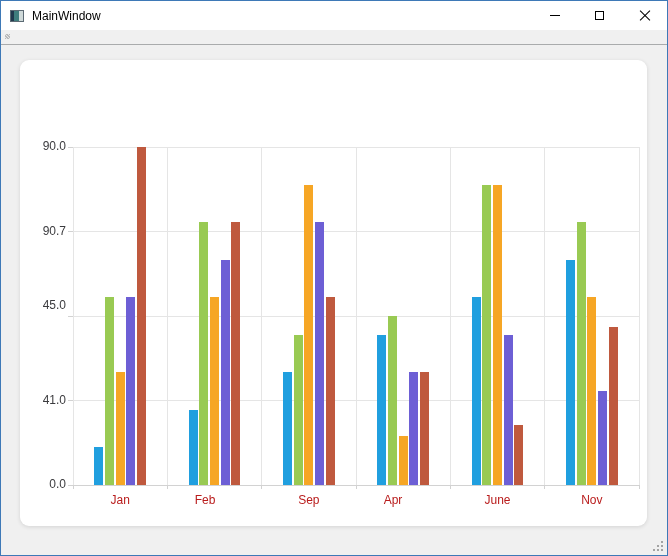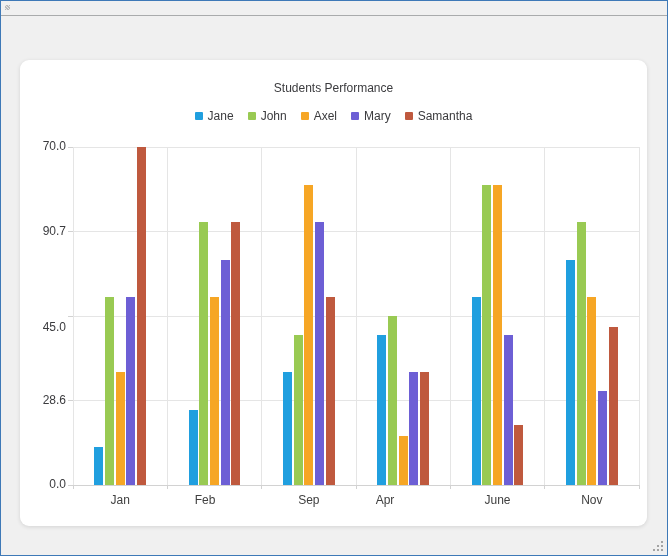--- a/index.html
+++ b/index.html
@@ -31,65 +31,57 @@
   .legend-item{display:flex;align-items:center;}
   .legend-marker{width:8px;height:8px;border-radius:1px;margin-right:5px;display:inline-block;}
   #plot{position:absolute;left:53px;top:87px;width:566px;height:338px;}
   .grid-h{position:absolute;left:0;width:566px;height:1px;background:#e5e5e5;}
   .grid-h.axis0{background:#d2d2d2;}
   .grid-v{position:absolute;top:0;width:1px;height:338px;background:#e5e5e5;}
   .tick-left{position:absolute;width:5px;height:1px;background:#d2d2d2;left:-5px;}
   .tick-bottom{position:absolute;width:1px;height:4px;background:#d2d2d2;top:338px;}
   .bar{position:absolute;width:9px;}
   .ylabel{position:absolute;left:0;width:46px;text-align:right;font-size:12px;color:#3b3b3e;}
-  .xlabel{position:absolute;width:50px;text-align:center;font-size:12px;color:#404040;top:433px;}
+  .xlabel{position:absolute;width:50px;text-align:center;font-size:12px;color:#b91c1c;top:433px;}
   
   .sizegrip{position:absolute;right:4px;bottom:4px;width:11px;height:11px;}
   .sizegrip::after{content:"";position:absolute;left:0;top:0;width:2px;height:2px;background:transparent;
     box-shadow:9px 9px #a3a3a3,9px 5px #a3a3a3,5px 9px #a3a3a3,9px 1px #a3a3a3,5px 5px #a3a3a3,1px 9px #a3a3a3;}
 </style>
 </head>
 <body>
 
 <div class="window">
 
+  <div class="titlebar">
+    <div class="win-icon"></div>
+    <div class="win-title">MainWindow</div>
+    <div class="controls">
+      <div class="ctrl">
+        <div class="min-glyph"></div>
+      </div>
+      <div class="ctrl">
+        <div class="max-glyph"></div>
+      </div>
+      <div class="ctrl">
+        <div class="close-glyph"></div>
+      </div>
+    </div>
+  </div>
 
   <div class="toolbar">
     <div class="toolbar-grip"></div>
   </div>
 
   <div class="panel">
-    <div class="chart-title">Students Performance</div>
-    <div class="legend" id="legend">
-        <div class="legend-item">
-          <div class="legend-marker" style="background: rgb(32, 159, 223);"></div>
-          <span>Jane</span>
-        </div>
-        <div class="legend-item">
-          <div class="legend-marker" style="background: rgb(153, 202, 83);"></div>
-          <span>John</span>
-        </div>
-        <div class="legend-item">
-          <div class="legend-marker" style="background: rgb(246, 166, 37);"></div>
-          <span>Axel</span>
-        </div>
-        <div class="legend-item">
-          <div class="legend-marker" style="background: rgb(109, 95, 213);"></div>
-          <span>Mary</span>
-        </div>
-        <div class="legend-item">
-          <div class="legend-marker" style="background: rgb(191, 89, 62);"></div>
-          <span>Samantha</span>
-        </div>
-      </div>
     <div id="ylabels">
-        <div class="ylabel" style="top: 79px;">70.0</div>
+        <div class="ylabel" style="top: 79px;">90.0</div>
         <div class="ylabel" style="top: 163.5px;">90.7</div>
-        <div class="ylabel" style="top: 260px;">45.0</div>
-        <div class="ylabel" style="top: 332.5px;">28.6</div>
+        <div class="ylabel" style="top: 238px;">45.0</div>
+        <div class="ylabel" style="top: 332.5px;">41.0</div>
         <div class="ylabel" style="top: 417px;">0.0</div>
       </div>
     <div id="plot">
         <div class="grid-h" style="top: -0.5px;"></div>
         <div class="tick-left" style="top: -0.5px;"></div>
         <div class="grid-h" style="top: 84px;"></div>
         <div class="tick-left" style="top: 84px;"></div>
         <div class="grid-h" style="top: 168.5px;"></div>
         <div class="tick-left" style="top: 168.5px;"></div>
         <div class="grid-h" style="top: 253px;"></div>
@@ -138,20 +130,20 @@
         <div class="bar" style="left: 158.4px; top: 75.1111px; height: 262.889px; background: rgb(191, 89, 62);"></div>
         <div class="bar" style="left: 252.733px; top: 150.222px; height: 187.778px; background: rgb(191, 89, 62);"></div>
         <div class="bar" style="left: 347.067px; top: 225.333px; height: 112.667px; background: rgb(191, 89, 62);"></div>
         <div class="bar" style="left: 441.4px; top: 277.911px; height: 60.0889px; background: rgb(191, 89, 62);"></div>
         <div class="bar" style="left: 535.733px; top: 180.267px; height: 157.733px; background: rgb(191, 89, 62);"></div>
       </div>
     <div id="xlabels">
         <div class="xlabel" style="left: 75.1667px;">Jan</div>
         <div class="xlabel" style="left: 160px;">Feb</div>
         <div class="xlabel" style="left: 263.833px;">Sep</div>
-        <div class="xlabel" style="left: 340px;">Apr</div>
+        <div class="xlabel" style="left: 348px;">Apr</div>
         <div class="xlabel" style="left: 452.5px;">June</div>
         <div class="xlabel" style="left: 546.833px;">Nov</div>
       </div>
   </div>
 
   <div class="sizegrip"></div>
 </div>
 
 </body></html>

